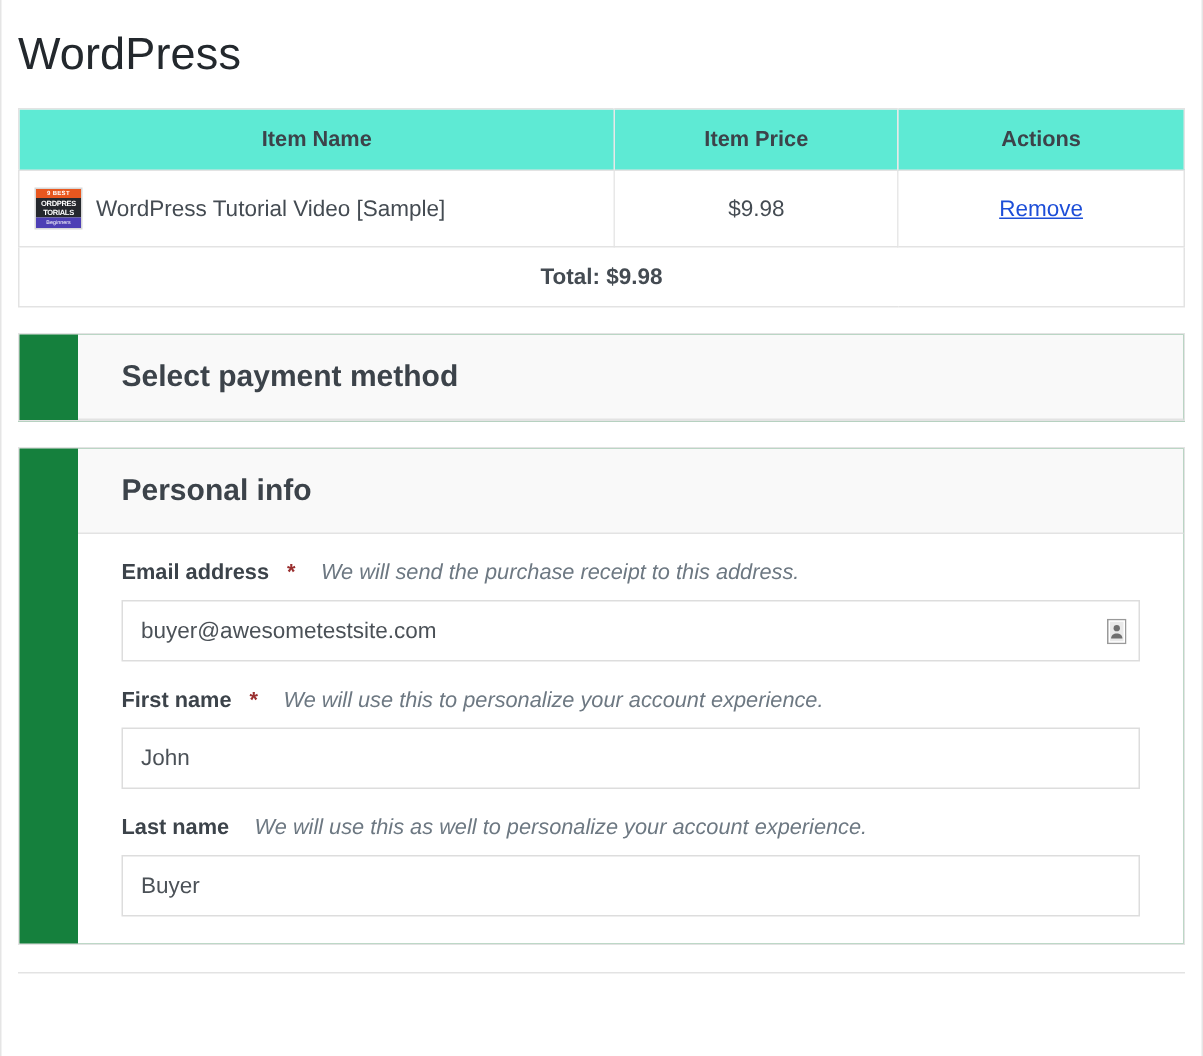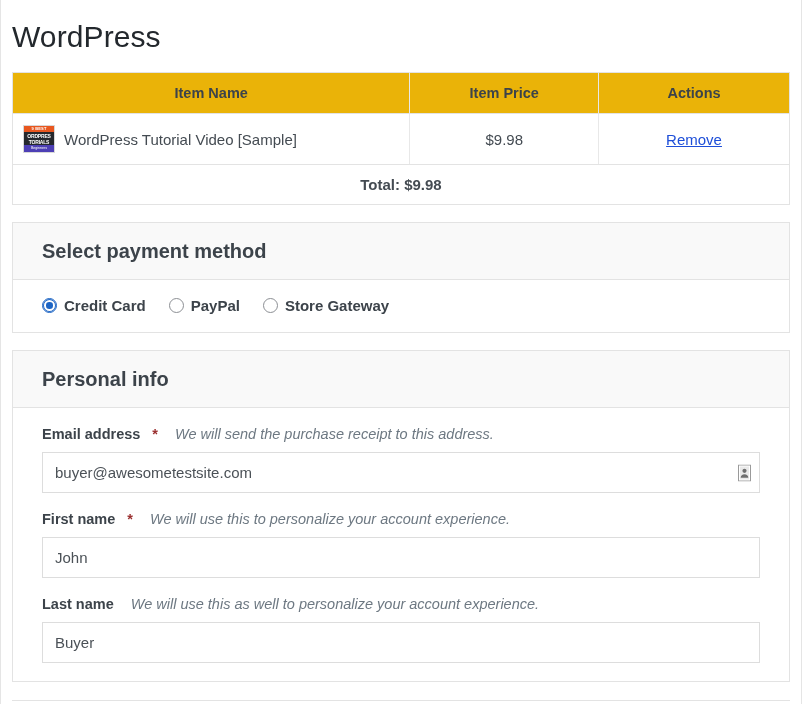--- a/index.html
+++ b/index.html
@@ -41,21 +41,21 @@
     margin: 16px 11px 0 11px;
   }
   table.cart {
     width: 100%;
     border-collapse: collapse;
     border: 1px solid #e3e3e3;
     background: #fff;
     font-size: 14.5px;
   }
   table.cart th {
-    background: #eab308;
+    background: #5eead4;
     font-weight: bold;
     color: #3c434a;
     font-size: 14.5px;
     padding: 12px 10px;
     border-right: 1px solid #e8e8e8;
     border-bottom: 1px solid #e3e3e3;
     text-align: center;
   }
   table.cart th:last-child { border-right: none; }
 
@@ -152,21 +152,22 @@
     padding: 13px 22px 13px 10px;
     font-weight: bold;
     color: #3c434a;
     font-size: 15px;
   }
 
   
   .panel {
     margin: 17px 11px 0 11px;
     border: 1px solid #e3e3e3;
-    background: #c2410c;
+    background: #15803d;
+    padding-left: 39px;
   }
   .panel-head {
     background: #f9f9f9;
     border-bottom: 1px solid #e3e3e3;
     padding: 15px 29px;
   }
   .panel-head h3 {
     margin: 0;
     font-size: 20px;
     font-weight: bold;
@@ -317,40 +318,20 @@
           <td colspan="3">Total: $9.98</td>
         </tr>
       </tbody>
     </table>
   </div>
 
   <div class="panel">
     <div class="panel-head">
       <h3>Select payment method</h3>
     </div>
-    <div class="panel-body">
-      <div class="radio-row">
-
-        <label class="radio-opt selected">
-          <span class="radio-mark"></span>
-          <span class="radio-label">Credit Card</span>
-        </label>
-
-        <label class="radio-opt">
-          <span class="radio-mark"></span>
-          <span class="radio-label">PayPal</span>
-        </label>
-
-        <label class="radio-opt">
-          <span class="radio-mark"></span>
-          <span class="radio-label">Store Gateway</span>
-        </label>
-
-      </div>
-    </div>
   </div>
 
   <div class="panel">
     <div class="panel-head">
       <h3>Personal info</h3>
     </div>
     <div class="panel-body">
 
       <div class="field">
         <div class="field-label-line">

